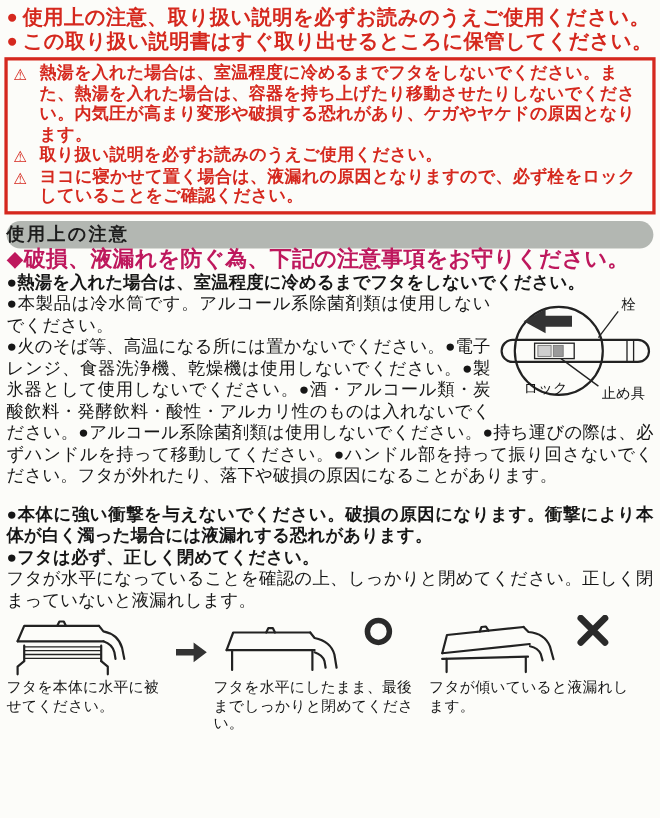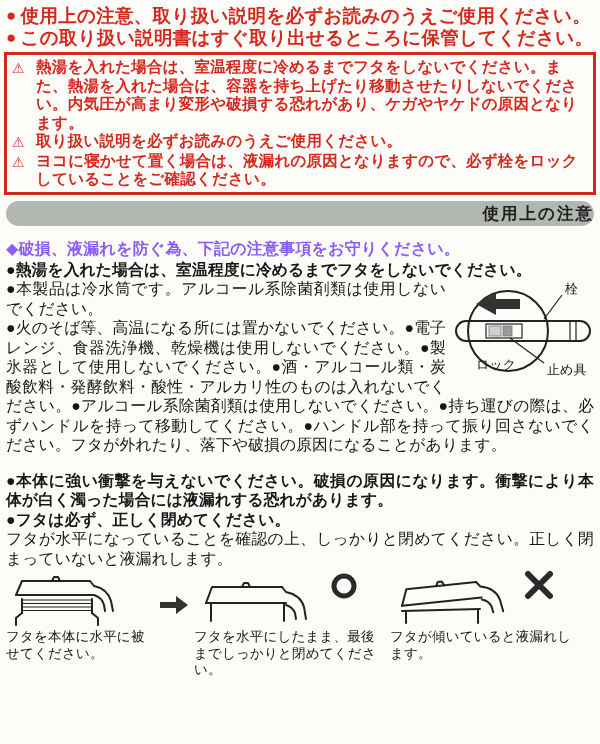--- a/index.html
+++ b/index.html
@@ -25,29 +25,29 @@
   }
   .warn-item {
     display:flex; align-items:flex-start;
     color:#d5281e; font-size:15.5px; font-weight:bold;
     line-height:18.5px; letter-spacing:0.2px;
   }
   .warn-item .tri { flex:none; width:24px; font-size:14px; font-weight:normal; padding-top:1px; }
 
   
   .section-bar {
-    margin:6px 6px 12px 6px; height:25px; border-radius:13px;
+    margin:6px 6px 0 6px; height:25px; border-radius:13px;
     background:#b3b7b2; color:#1d1d1d;
     font-size:16.5px; font-weight:bold; letter-spacing:2px;
-    text-align:right; line-height:25px;
+    text-align:left; line-height:25px;
   }
 
   .lead {
-    margin:0 6px 1px 6px; color:#8b5cf6; font-weight:bold;
-    font-size:16px; line-height:21px; letter-spacing:0.2px;
+    margin:0 6px 1px 6px; color:#be185d; font-weight:bold;
+    font-size:20px; line-height:21px; letter-spacing:0.2px;
   }
 
   .para {
     margin:0 6px; font-size:15.8px; line-height:19.5px;
     letter-spacing:0.1px; text-align:justify;
   }
   .para .head { display:block; font-weight:bold; }
   .para.bold { font-weight:bold;margin-top:16px; }
 
   

